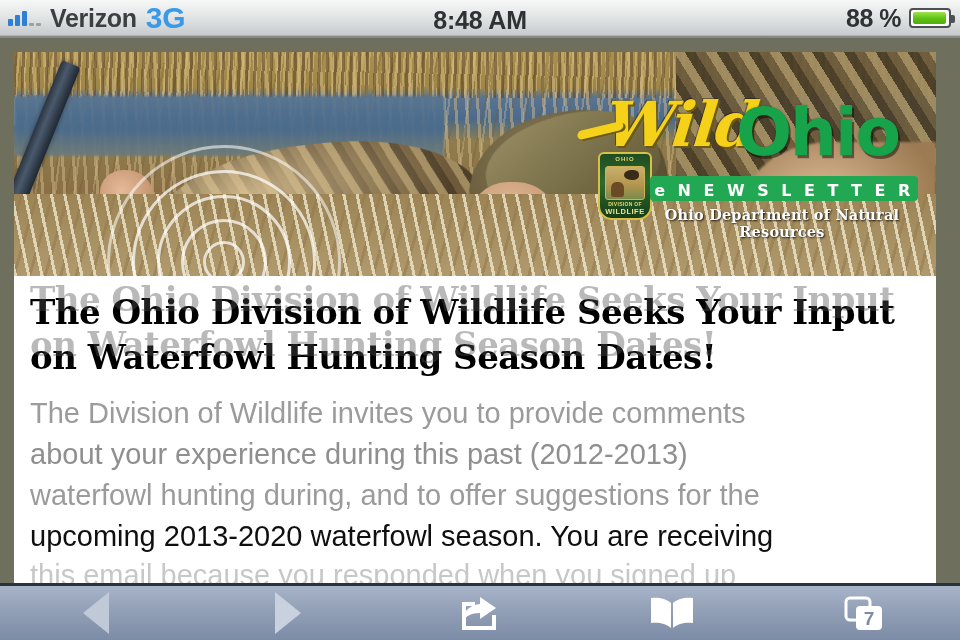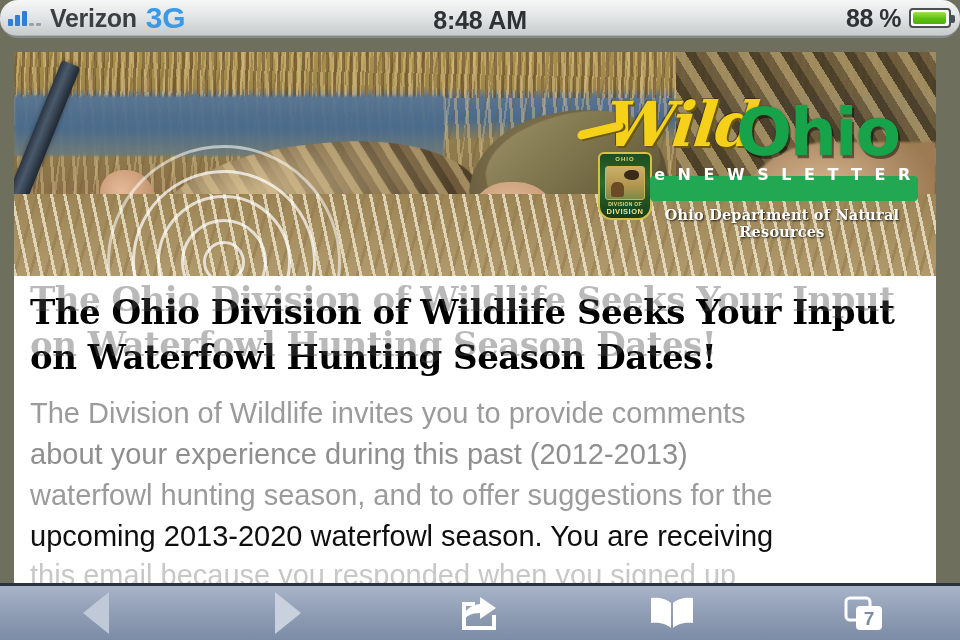--- a/index.html
+++ b/index.html
@@ -16,21 +16,20 @@
     background: #6e6f5c;
   }
 
   
   #statusbar {
     position: absolute; left: 0; top: 0;
     width: 960px; height: 38px;
     background: linear-gradient(to bottom, #f6f7f7 0%, #e3e6e6 45%, #c8cccc 96%, #9fa4a4 100%);
     border-bottom: 2px solid #848989;
     box-sizing: border-box;
-    border-radius: 18px;
   }
   .sb-left {
     position: absolute; left: 8px; top: 0; height: 36px;
     display: flex; align-items: center; gap: 9px;
   }
   .signal-bars { display: flex; align-items: flex-end; gap: 2px; height: 16px; }
   .signal-bars i { display: block; width: 5px; background: #2f7fd4; border-radius: 1px; }
   .signal-bars i.b1 { height: 7px; }
   .signal-bars i.b2 { height: 11px; }
   .signal-bars i.b3 { height: 15px; }
@@ -277,21 +276,21 @@
     font-weight: bold; font-size: 66px; color: #16a34a;
     letter-spacing: -2px;
     text-shadow: 2px 3px 0 rgba(0,0,0,.45), 0 0 2px rgba(0,0,0,.3);
   }
   .logo-bar {
     position: absolute; left: 62px; top: 86px;
     width: 268px; height: 25px;
     background: #22a852; border-radius: 4px;
   }
   .logo-enews {
-    position: absolute; left: 62px; top: 72px;
+    position: absolute; left: 62px; top: 88px;
     width: 268px; height: 25px;
     display: flex; align-items: center; justify-content: center;
     font-family: "DejaVu Sans", sans-serif;
     font-weight: bold; font-size: 16px; color: #ffffff;
     letter-spacing: 3.5px;
     text-align: center;
   }
   .logo-odnr {
     position: absolute; left: 52px; top: 116px;
     width: 284px; text-align: center;
@@ -455,21 +454,21 @@
         </div>
 
         <div id="logo">
           <div class="badge">
             <div class="b-top">OHIO</div>
             <div class="b-scene">
               <span class="b-deer"></span>
               <span class="b-bird"></span>
             </div>
             <div class="b-bot">DIVISION OF</div>
-            <div class="b-bot2">DIVISION</div>
+            <div class="b-bot2">WILDLIFE</div>
           </div>
           <div class="logo-wild">Wild</div>
           <div class="logo-ohio">Ohio</div>
           <div class="logo-bar"></div>
           <div class="logo-enews">e N E W S L E T T E R</div>
           <div class="logo-odnr">Ohio Department of Natural Resources</div>
         </div>
       </div>
 
       <div id="article">
@@ -478,21 +477,21 @@
           <span>on Waterfowl Hunting Season Dates!</span>
           <span class="ghost" aria-hidden="true">
             <span>The Ohio Division of Wildlife Seeks Your Input</span><br>
             <span>on Waterfowl Hunting Season Dates!</span>
           </span>
         </h1>
 
         <p class="bodytext">
           <span class="ln f1">The Division of Wildlife invites you to provide comments</span>
           <span class="ln f2">about your experience during this past (2012-2013)</span>
-          <span class="ln f3">waterfowl hunting season, and to offer suggestions for the</span>
+          <span class="ln f3">waterfowl hunting during, and to offer suggestions for the</span>
           <span class="ln f4">upcoming 2013-2020 waterfowl season. You are receiving</span>
           <span class="ln f5">this email because you responded when you signed up</span>
         </p>
       </div>
 
     </div>
   </div>
 
   <div id="toolbar">
 

